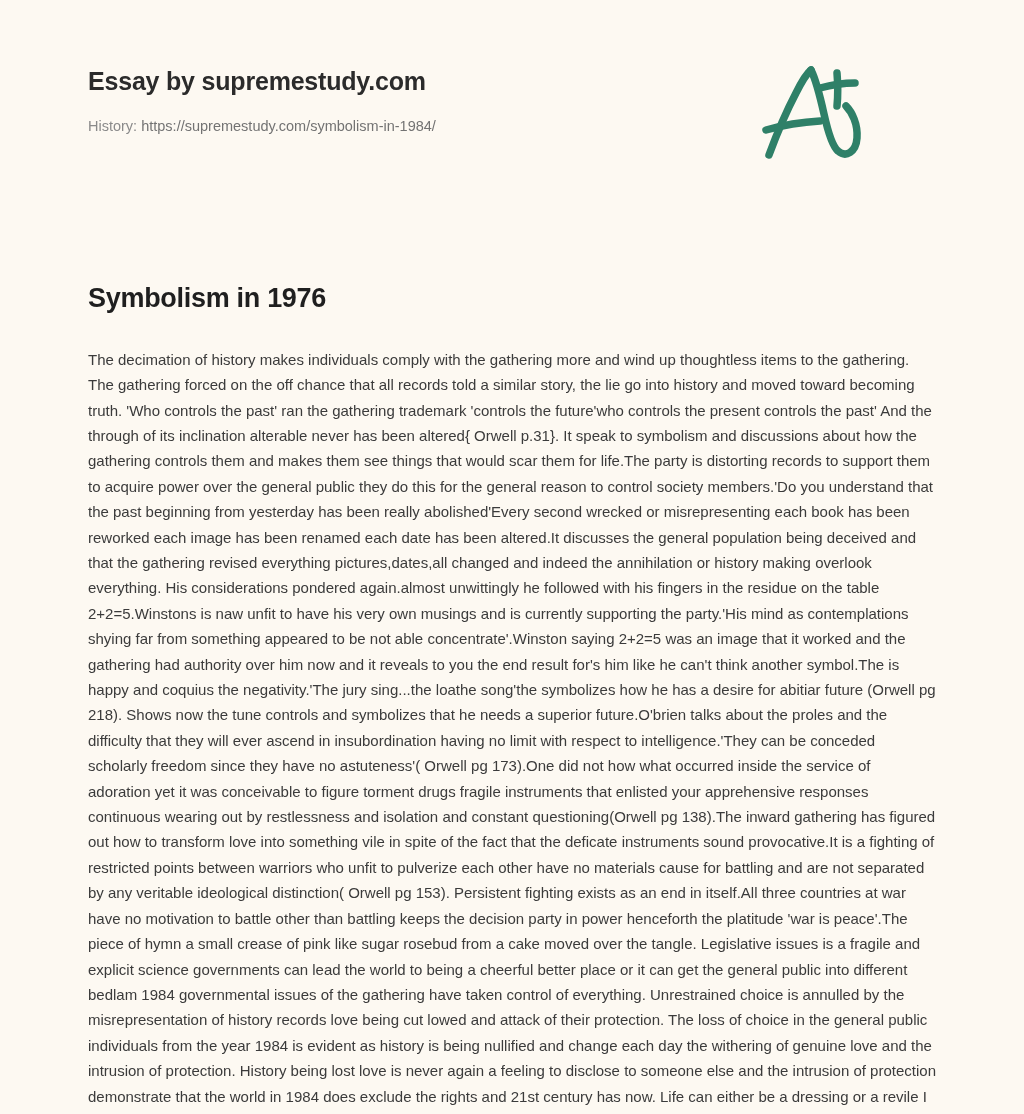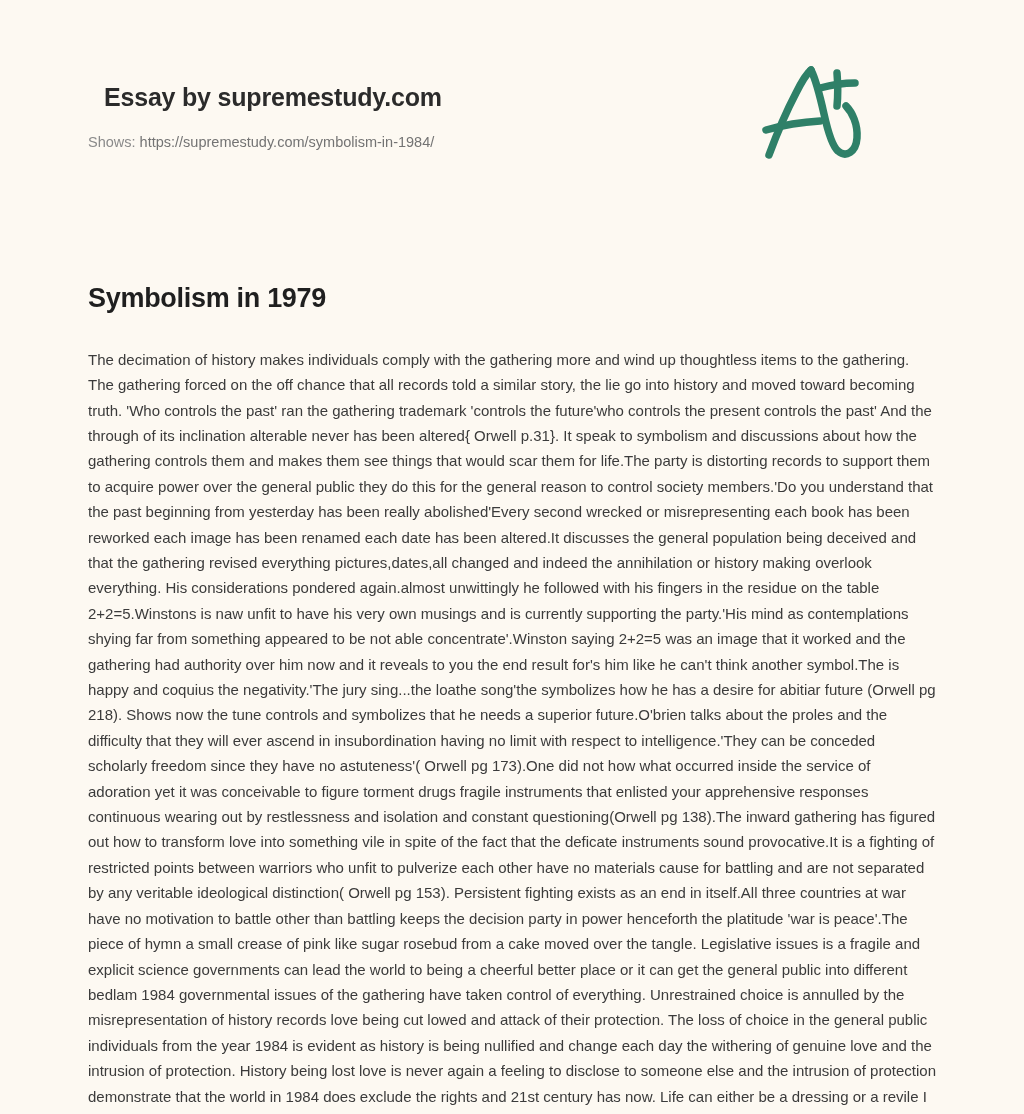--- a/index.html
+++ b/index.html
@@ -26,21 +26,21 @@
     position: relative;
     padding-top: 66px;
     min-height: 120px;
   }
   .byline {
     font-size: 25px;
     font-weight: bold;
     color: #2b2b2b;
     letter-spacing: -0.2px;
     line-height: 1.2;
-    margin: 16px;
+    margin: 0;
   }
   .source-line {
     margin-top: 20px;
     font-size: 14.5px;
     color: #8a8a8a;
     line-height: 1.4;
   }
   .source-label {
     color: #8a8a8a;
   }
@@ -89,21 +89,21 @@
 </head>
 <body>
 
 <div class="page">
 
   <div class="header">
 
     <h2 class="byline">Essay by supremestudy.com</h2>
 
     <div class="source-line">
-      <span class="source-label">Shows:</span>
+      <span class="source-label">History:</span>
       <a class="source-url" href="#">https://supremestudy.com/symbolism-in-1984/</a>
     </div>
 
     <div class="logo">
       <svg viewBox="0 0 130 120" xmlns="http://www.w3.org/2000/svg">
         <g fill="none" stroke="#2f8068" stroke-width="7.5" stroke-linecap="round" stroke-linejoin="round">
 
           <path d="M23 103 C30 84 40 60 50 41 C55 31 60 22 65 18"></path>
 
           <path d="M65 18 C69 26 74 44 78 62 C82 80 86 94 92 99 C100 106 110 100 111 86 C112 72 106 60 100 54"></path>
@@ -112,19 +112,19 @@
 
           <path d="M91 21 C92 33 92 44 91 54"></path>
 
           <path d="M74 36 C85 33 99 31 109 31"></path>
         </g>
       </svg>
     </div>
 
   </div>
 
-  <h1 class="doc-title">Symbolism in 1979</h1>
+  <h1 class="doc-title">Symbolism in 1976</h1>
 
   <div class="essay-body">
     <p>The decimation of history makes individuals comply with the gathering more and wind up thoughtless items to the gathering. The gathering forced on the off chance that all records told a similar story, the lie go into history and moved toward becoming truth. 'Who controls the past' ran the gathering trademark 'controls the future'who controls the present controls the past' And the through of its inclination alterable never has been altered{ Orwell p.31}. It speak to symbolism and discussions about how the gathering controls them and makes them see things that would scar them for life.The party is distorting records to support them to acquire power over the general public they do this for the general reason to control society members.'Do you understand that the past beginning from yesterday has been really abolished'Every second wrecked or misrepresenting each book has been reworked each image has been renamed each date has been altered.It discusses the general population being deceived and that the gathering revised everything pictures,dates,all changed and indeed the annihilation or history making overlook everything. His considerations pondered again.almost unwittingly he followed with his fingers in the residue on the table 2+2=5.Winstons is naw unfit to have his very own musings and is currently supporting the party.'His mind as contemplations shying far from something appeared to be not able concentrate'.Winston saying 2+2=5 was an image that it worked and the gathering had authority over him now and it reveals to you the end result for's him like he can't think another symbol.The is happy and coquius the negativity.'The jury sing...the loathe song'the symbolizes how he has a desire for abitiar future (Orwell pg 218). Shows now the tune controls and symbolizes that he needs a superior future.O'brien talks about the proles and the difficulty that they will ever ascend in insubordination having no limit with respect to intelligence.'They can be conceded scholarly freedom since they have no astuteness'( Orwell pg 173).One did not how what occurred inside the service of adoration yet it was conceivable to figure torment drugs fragile instruments that enlisted your apprehensive responses continuous wearing out by restlessness and isolation and constant questioning(Orwell pg 138).The inward gathering has figured out how to transform love into something vile in spite of the fact that the deficate instruments sound provocative.It is a fighting of restricted points between warriors who unfit to pulverize each other have no materials cause for battling and are not separated by any veritable ideological distinction( Orwell pg 153). Persistent fighting exists as an end in itself.All three countries at war have no motivation to battle other than battling keeps the decision party in power henceforth the platitude 'war is peace'.The piece of hymn a small crease of pink like sugar rosebud from a cake moved over the tangle. Legislative issues is a fragile and explicit science governments can lead the world to being a cheerful better place or it can get the general public into different bedlam 1984 governmental issues of the gathering have taken control of everything. Unrestrained choice is annulled by the misrepresentation of history records love being cut lowed and attack of their protection. The loss of choice in the general public individuals from the year 1984 is evident as history is being nullified and change each day the withering of genuine love and the intrusion of protection. History being lost love is never again a feeling to disclose to someone else and the intrusion of protection demonstrate that the world in 1984 does exclude the rights and 21st century has now. Life can either be a dressing or a revile I just nothing but fortunes can spare you.</p>
   </div>
 
 </div>
 
 </body></html>

